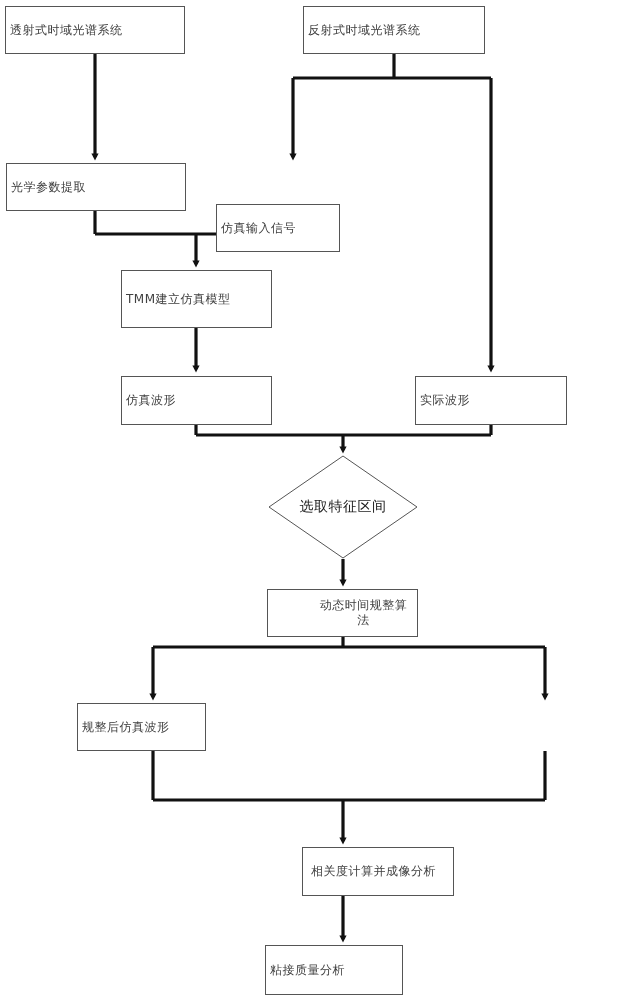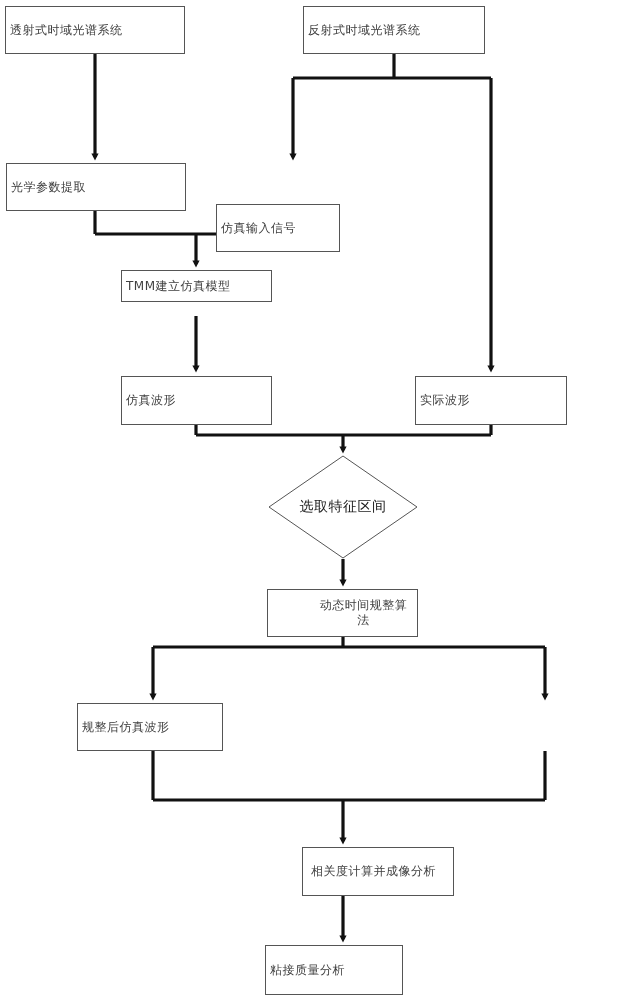--- a/index.html
+++ b/index.html
@@ -124,21 +124,21 @@
   </div>
 
   <div class="node" style="left:6px; top:163px; width:180px; height:48px;">
     <span class="label">光学参数提取</span>
   </div>
 
   <div class="node" style="left:216px; top:163px; width:124px; height:48px;margin-top:41px;">
     <span class="label">仿真输入信号</span>
   </div>
 
-  <div class="node" style="left:121px; top:270px; width:151px; height:32px;">
+  <div class="node" style="left:121px; top:270px; width:151px; height:58px;">
     <span class="label">TMM建立仿真模型</span>
   </div>
 
   <div class="node" style="left:121px; top:376px; width:151px; height:49px;">
     <span class="label">仿真波形</span>
   </div>
 
   <div class="node" style="left:415px; top:376px; width:152px; height:49px;">
     <span class="label">实际波形</span>
   </div>
@@ -147,21 +147,21 @@
     <svg class="dia" width="150" height="104" viewBox="0 0 150 104" xmlns="http://www.w3.org/2000/svg">
       <polygon points="75,1 149,52 75,103 1,52" fill="#ffffff" stroke="#555555" stroke-width="1"></polygon>
     </svg>
     <span class="label">选取特征区间</span>
   </div>
 
   <div class="node" style="left:267px; top:589px; width:151px; height:48px;padding-left:42px;">
     <span class="label">动态时间规整算法</span>
   </div>
 
-  <div class="node" style="left:77px; top:703px; width:146px; height:48px;">
+  <div class="node" style="left:77px; top:703px; width:129px; height:48px;">
     <span class="label">规整后仿真波形</span>
   </div>
 
 
   <div class="node" style="left:266px; top:847px; width:152px; height:49px;margin-left:36px;">
     <span class="label" style="padding:0 8px;">相关度计算并成像分析</span>
   </div>
 
   <div class="node" style="left:265px; top:945px; width:138px; height:50px;">
     <span class="label">粘接质量分析</span>

